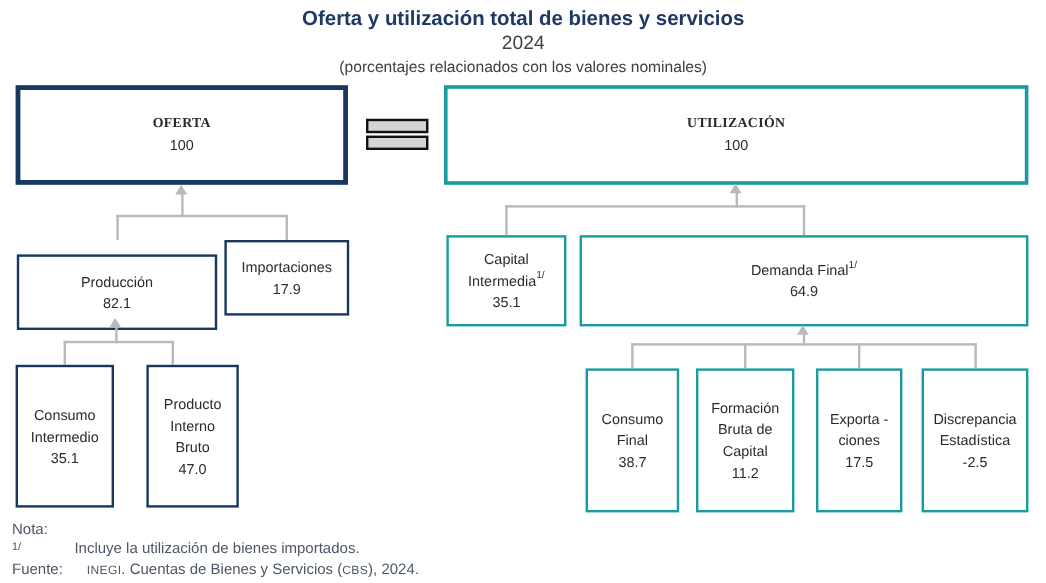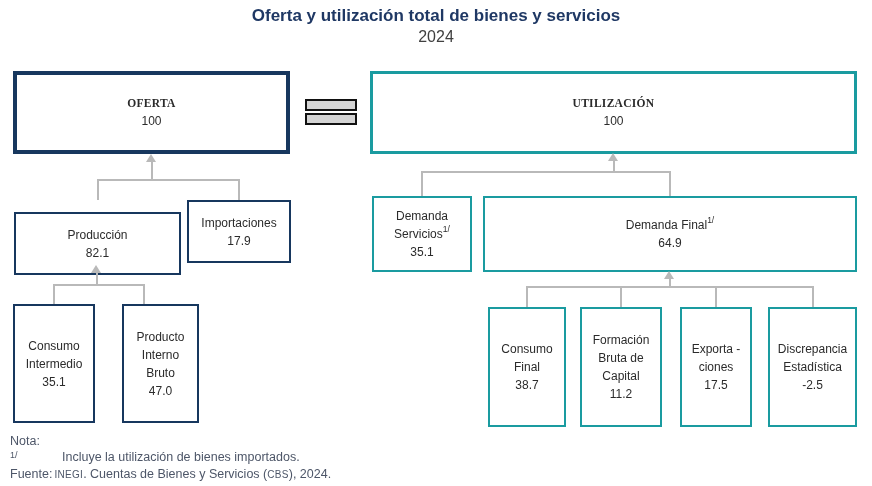--- a/index.html
+++ b/index.html
@@ -48,30 +48,31 @@
     width:52px;height:12px;background:#d4d4d4;border:2.5px solid #111111;
   }
   .equals .bar + .bar{margin-top:2px;}
 
   .notes{position:absolute;left:10px;top:433px;width:852px;color:var(--notetext);font-size:12.5px;line-height:16px;}
   .note-row{display:flex;align-items:baseline;}
   .note-label{display:inline-block;min-width:52px;}
   .fn-marker{font-size:9px;position:relative;top:-3px;}
   .fuente-row{display:block;}
   .sc{font-size:10px;letter-spacing:.3px;}
-  .fuente-label{margin-right:2px;text-align:right;}
+  .fuente-label{margin-right:20px;text-align:right;}
 </style>
 </head>
 <body>
 
 <div class="canvas">
 
   <div class="title-block">
     <div class="fig-title">Oferta y utilización total de bienes y servicios</div>
     <div class="fig-year">2024</div>
+    <div class="fig-sub">(porcentajes relacionados con los valores nominales)</div>
   </div>
 
   <div class="box bd-navy-thick" style="left:13px;top:71px;width:277px;height:83px;">
     <div class="b-label bold">OFERTA</div>
     <div class="b-value">100</div>
   </div>
 
   <div class="equals">
     <div class="bar"></div>
     <div class="bar"></div>
@@ -96,21 +97,21 @@
 
   <div class="box bd-navy" style="left:14px;top:212px;width:167px;height:63px;">
     <div class="b-label">Producción</div>
     <div class="b-value">82.1</div>
   </div>
   <div class="box bd-navy" style="left:187px;top:200px;width:104px;height:63px;">
     <div class="b-label">Importaciones</div>
     <div class="b-value">17.9</div>
   </div>
   <div class="box bd-teal" style="left:372px;top:196px;width:100px;height:76px;">
-    <div class="b-label"><span>Demanda Servicios</span><sup>1/</sup></div>
+    <div class="b-label"><span>Capital Intermedia</span><sup>1/</sup></div>
     <div class="b-value">35.1</div>
   </div>
   <div class="box bd-teal" style="left:483px;top:196px;width:374px;height:76px;">
     <div class="b-label"><span>Demanda Final</span><sup>1/</sup></div>
     <div class="b-value">64.9</div>
   </div>
 
   <div class="arrow-up" style="left:91px;top:265px;"></div>
   <div class="vline" style="left:96px;top:272px;height:14px;"></div>
   <div class="hline" style="left:53px;top:284px;width:92px;"></div>

